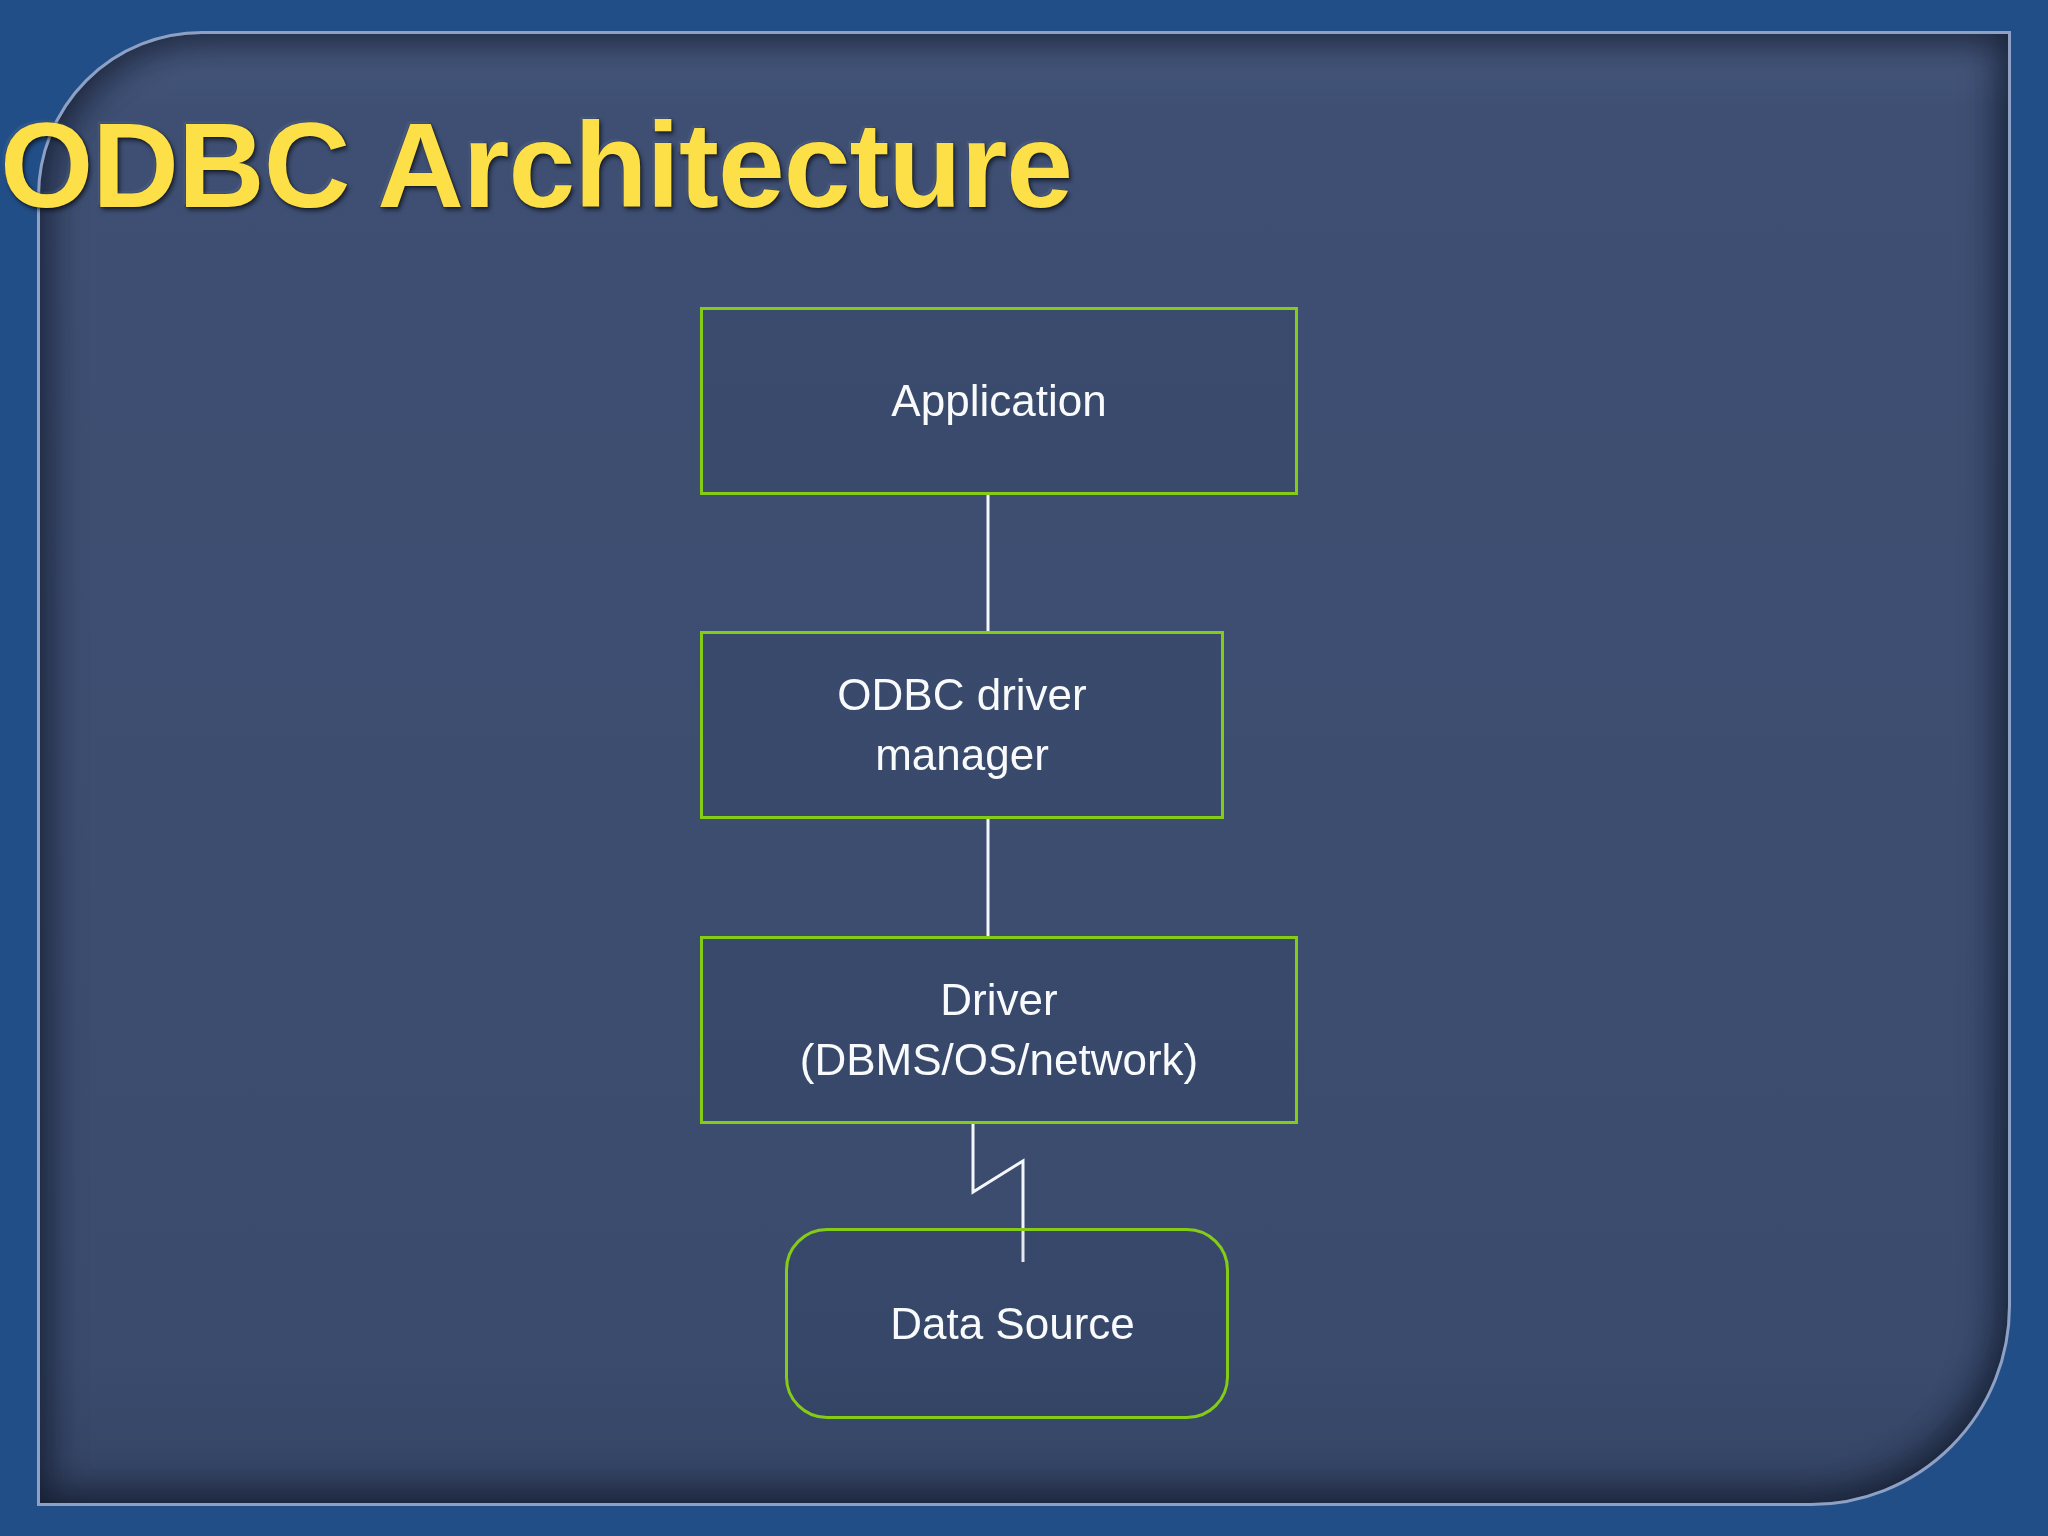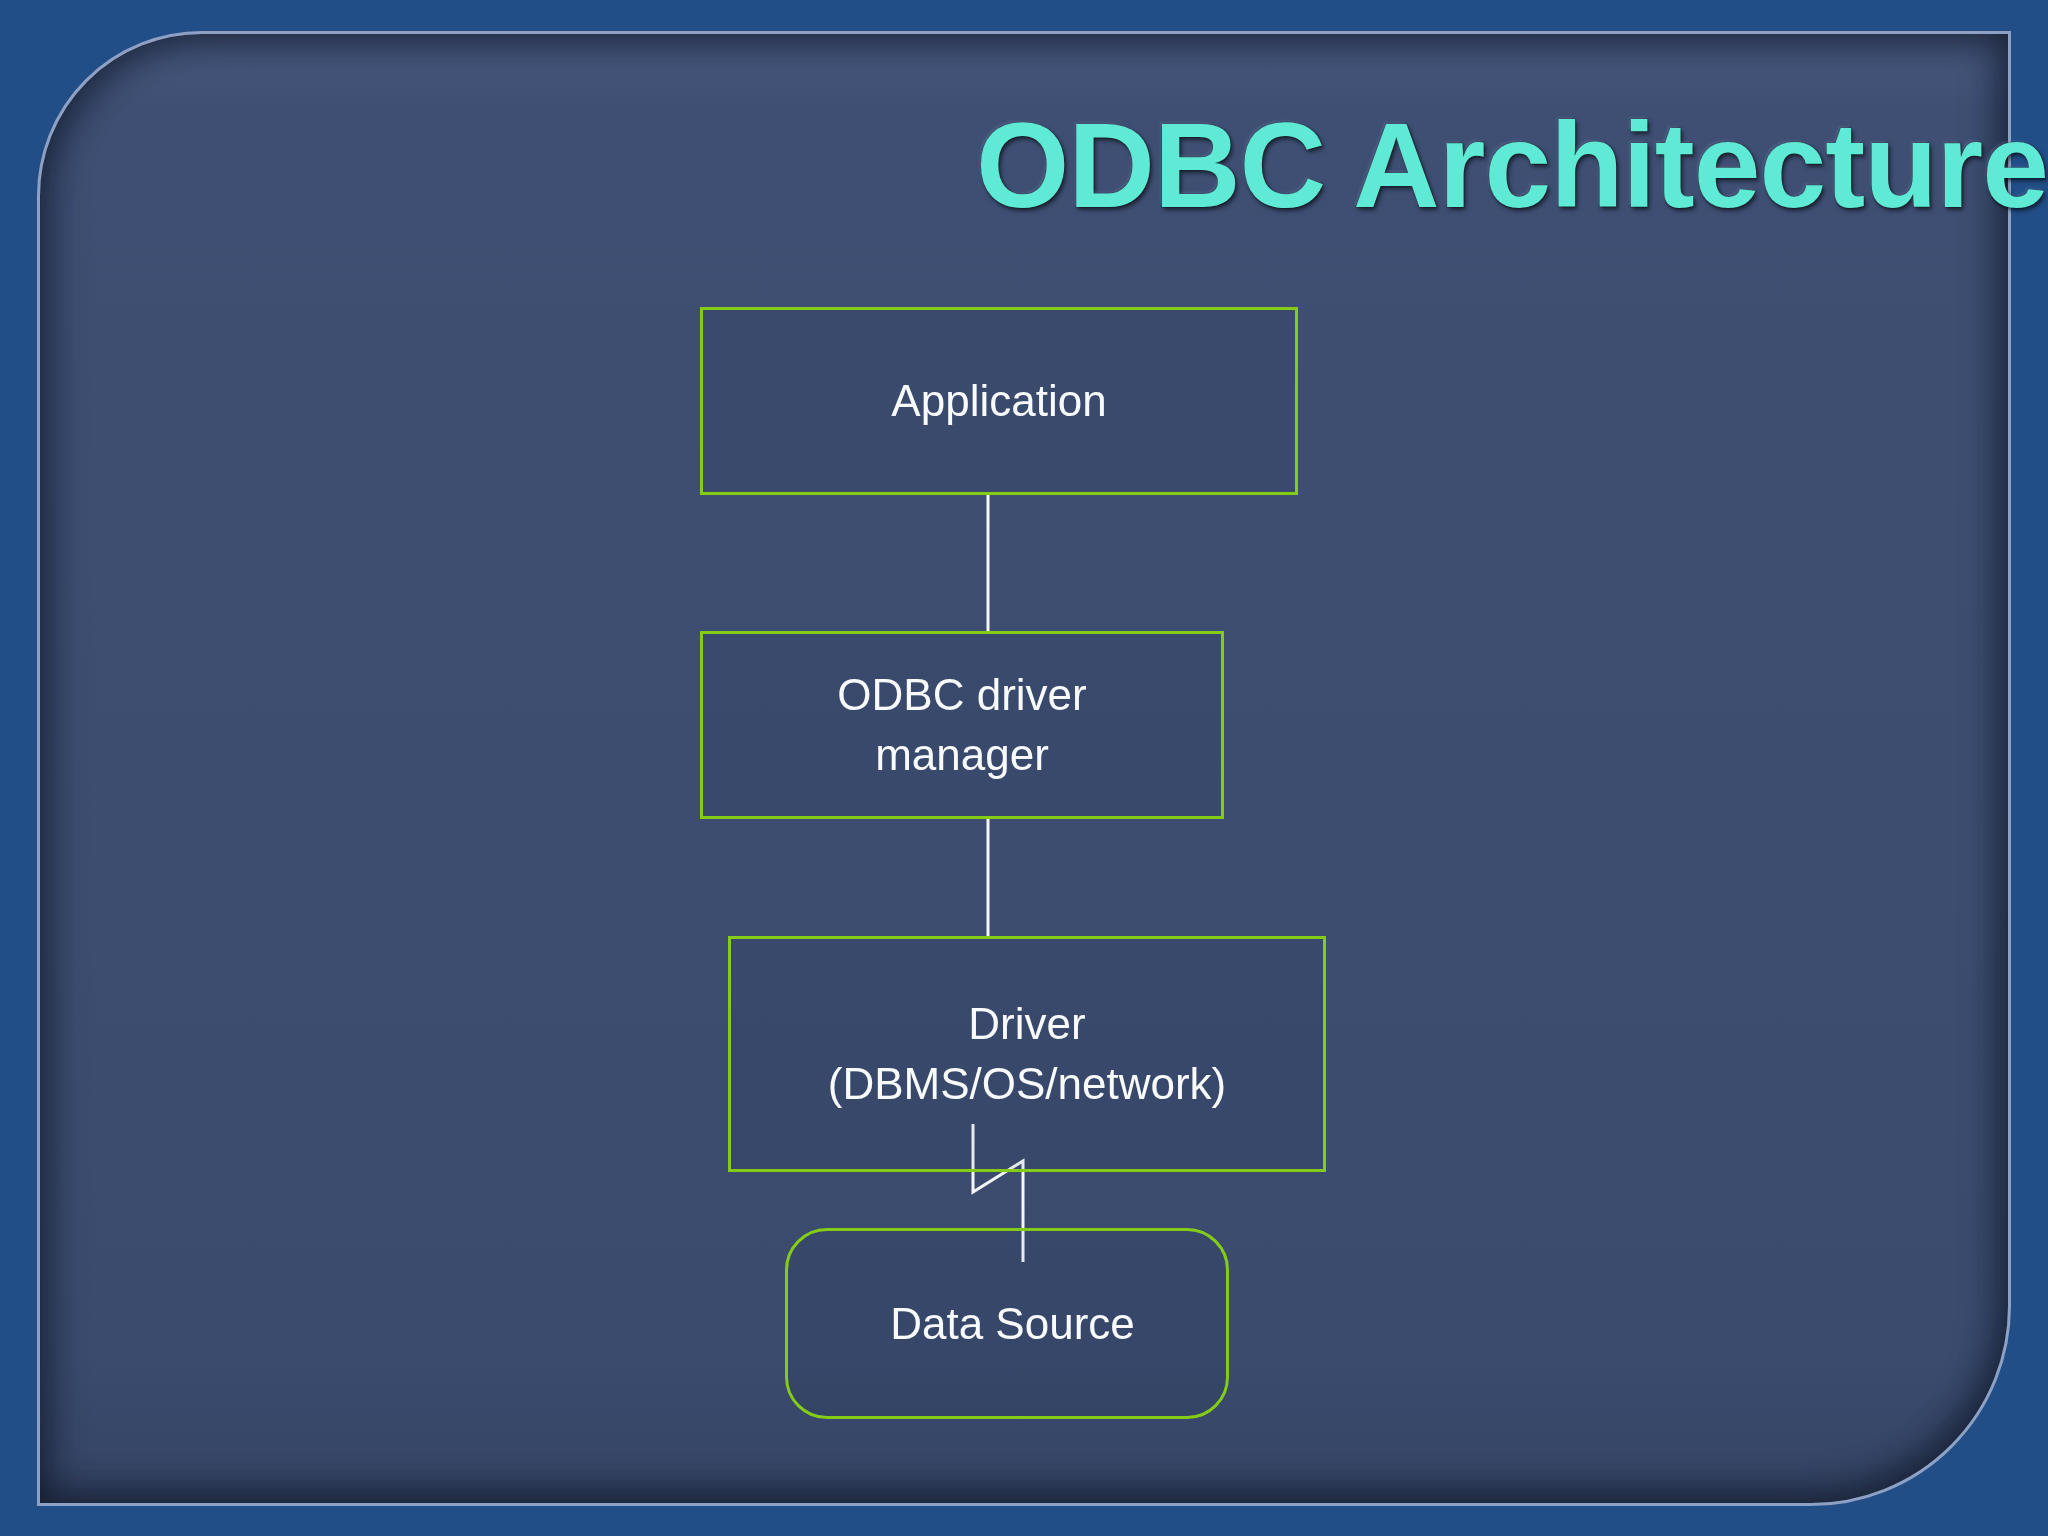--- a/index.html
+++ b/index.html
@@ -34,25 +34,25 @@
       inset 18px 0 32px rgba(8, 14, 28, 0.22),
       inset -18px 0 32px rgba(8, 14, 28, 0.26);
   }
 
   
   .page-title {
     position: absolute;
     left: 0;
     top: 96px;
     width: 100%;
-    text-align: right;
+    text-align: left;
     font-size: 120px;
     font-weight: bold;
     letter-spacing: -1px;
-    color: #5eead4;
+    color: #fde047;
     text-shadow:
       -2px -2px 2px rgba(145, 165, 205, 0.20),
       2px 3px 4px rgba(0, 0, 0, 0.55),
       0 0 2px rgba(0, 0, 0, 0.85);
   }
 
   
   .node {
     position: absolute;
     box-sizing: border-box;
@@ -65,21 +65,21 @@
   .node-label {
     color: #f8fafc;
     font-size: 44px;
     line-height: 60px;
     text-align: center;
     white-space: pre-line;
   }
 
   .node-application          { left: 700px; top: 307px;  width: 598px; height: 188px; }
   .node-odbc-driver-manager  { left: 700px; top: 631px;  width: 524px; height: 188px; }
-  .node-driver               { left: 700px; top: 936px;  width: 598px; height: 236px; margin-left: 28px; }
+  .node-driver               { left: 700px; top: 936px;  width: 598px; height: 188px; }
   .node-data-source          { left: 785px; top: 1228px; width: 444px; height: 191px; border-radius: 42px; padding-left: 11px; }
 
   
   .connectors-layer {
     position: absolute;
     left: 0;
     top: 0;
     width: 2048px;
     height: 1536px;
     pointer-events: none;

